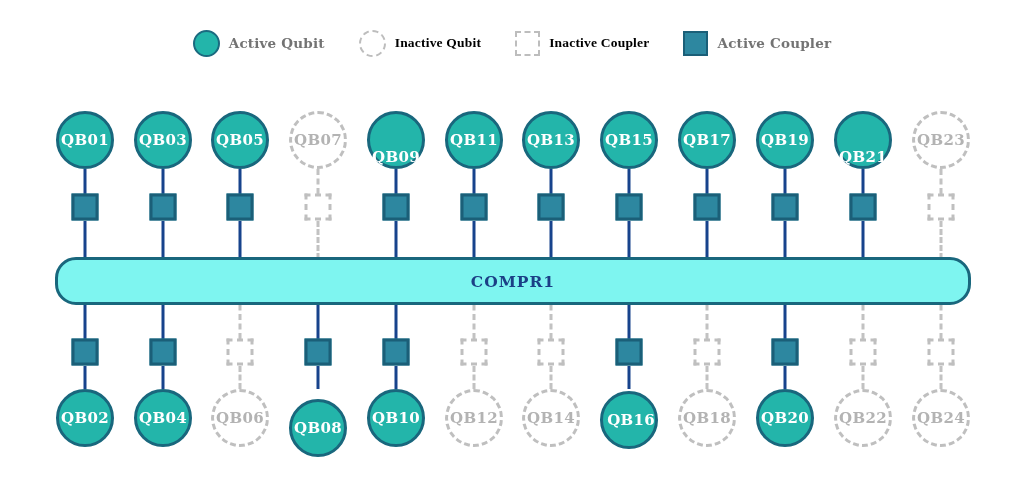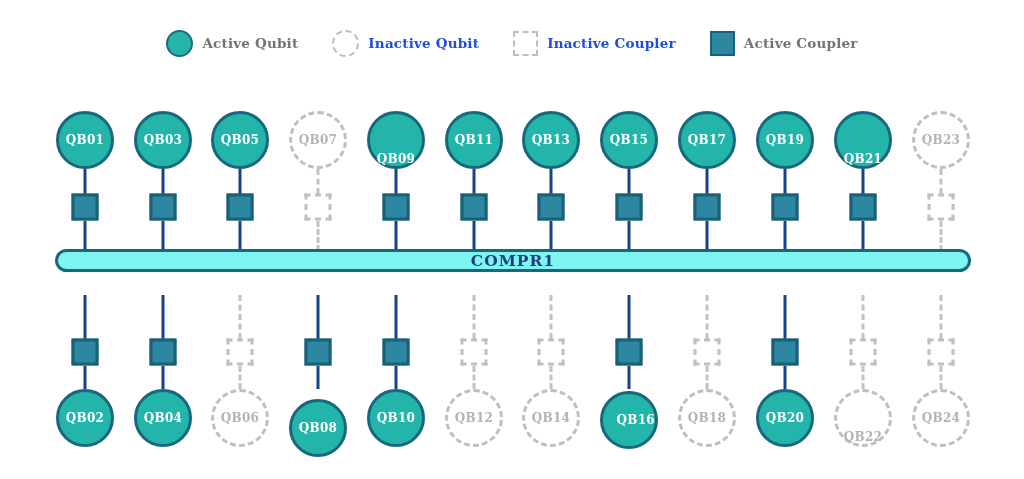--- a/index.html
+++ b/index.html
@@ -13,21 +13,21 @@
   
   .legend{
     position:absolute;top:25px;left:0;width:1024px;height:36px;
     display:flex;align-items:center;justify-content:center;gap:0px;
   }
   .legend-item{display:flex;align-items:center;gap:9px;margin:0 17px;}
   .legend-label{
     font-size:13.5px;font-weight:bold;letter-spacing:.2px;white-space:nowrap;
   }
   .legend-label.active{color:#737373;}
-  .legend-label.inactive{color:#1d4ed8;}
+  .legend-label.inactive{color:#000000;font-family:Liberation Serif, serif;}
 
   .lg-circle-active{
     width:27px;height:27px;border-radius:50%;
     background:#23b5aa;border:2.5px solid #1b6a7f;box-sizing:border-box;
   }
   .lg-circle-inactive{
     width:27px;height:27px;border-radius:50%;
     background:transparent;border:2.5px dashed #bdbdbd;box-sizing:border-box;
   }
   .lg-square-active{
@@ -40,21 +40,21 @@
   }
 
   
   .diagram{position:absolute;top:0;left:0;width:1024px;height:479px;}
   .node{position:absolute;transform:translate(-50%,-50%);}
 
   
   .qubit{
     width:58px;height:58px;border-radius:50%;box-sizing:border-box;
     display:flex;align-items:center;justify-content:center;
-    font-size:12px;font-weight:bold;letter-spacing:.3px;
+    font-size:15px;font-weight:bold;letter-spacing:.3px;
   }
   .qubit.active{
     background:#23b5aa;border:3px solid #19677d;color:#ffffff;
   }
   .qubit.inactive{
     background:transparent;border:3px dashed #bfbfbf;color:#b3b3b3;
   }
 
   
   .coupler{width:27px;height:27px;box-sizing:border-box;}
@@ -230,26 +230,26 @@
       </div>
       <div class="wire active" style="left: 785px; top: 295px; height: 43.5px;"></div>
       <div class="wire active" style="left: 785px; top: 365.5px; height: 23.5px;"></div>
       <div class="node coupler active" style="left: 785px; top: 352px;"></div>
       <div class="node qubit active" style="left: 785px; top: 418px;">
         <span>QB20</span>
       </div>
       <div class="wire inactive" style="left: 863px; top: 295px; height: 43.5px;"></div>
       <div class="wire inactive" style="left: 863px; top: 365.5px; height: 23.5px;"></div>
       <div class="node coupler inactive" style="left: 863px; top: 352px;"></div>
-      <div class="node qubit inactive" style="left: 863px; top: 418px; align-items: flex-end;">
+      <div class="node qubit inactive" style="left: 863px; top: 418px;">
         <span>QB22</span>
       </div>
       <div class="wire inactive" style="left: 941px; top: 295px; height: 43.5px;"></div>
       <div class="wire inactive" style="left: 941px; top: 365.5px; height: 23.5px;"></div>
       <div class="node coupler inactive" style="left: 941px; top: 352px;"></div>
       <div class="node qubit inactive" style="left: 941px; top: 418px;">
         <span>QB24</span>
       </div>
-      <div class="bus" id="bus" style="left: 55px; top: 249px; width: 916px; height: 23px;">
+      <div class="bus" id="bus" style="left: 55px; top: 257px; width: 916px; height: 48px;">
       <span class="bus-label">COMPR1</span>
     </div>
     </div>
 </div>
 
 </body></html>

